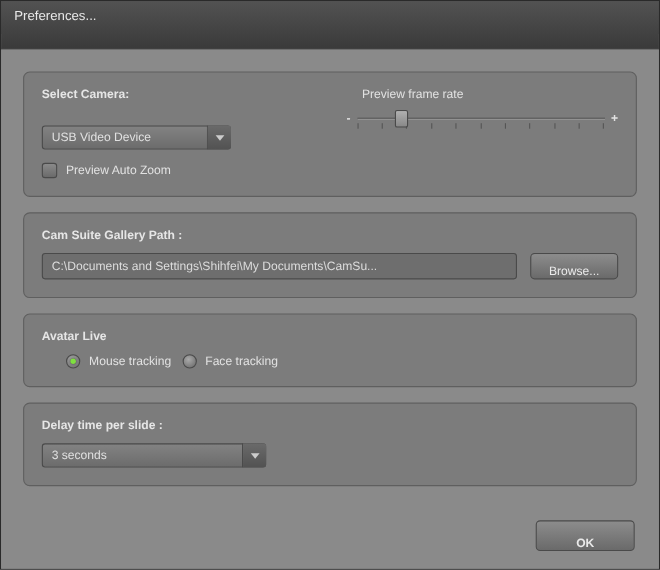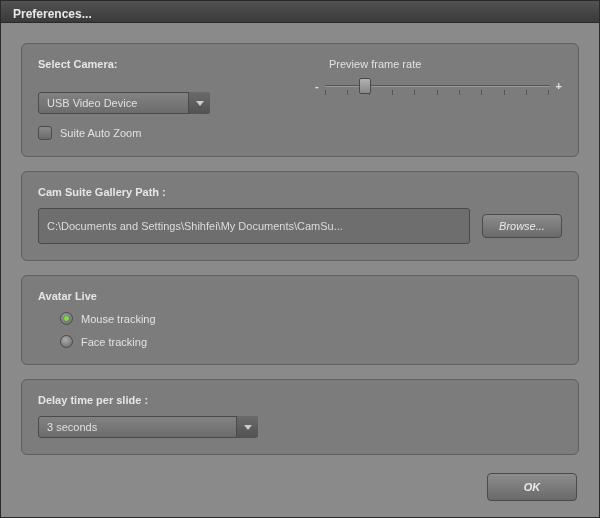--- a/index.html
+++ b/index.html
@@ -1,18 +1,18 @@
 <!DOCTYPE html>
 <html><head>
 <meta charset="utf-8">
 <style>
   * { box-sizing: border-box; margin: 0; padding: 0; }
   body { font-family: Tahoma, Arial, sans-serif; font-size: 11px; background: #808080; width: 600px; height: 518px; overflow: hidden; }
   .window { width: 600px; height: 518px; background: linear-gradient(#4a4a4a, #3a3a3a 30px, #808080 30px, #808080); border: 1px solid #2a2a2a; display: flex; flex-direction: column; }
-  .titlebar { height: 22px; background: linear-gradient(#525252, #3a3a3a); color: #e8e8e8; font-weight: bold; font-size: 12px; padding: 6px 12px; border-bottom: 1px solid #2a2a2a; }
+  .titlebar { height: 44px; background: linear-gradient(#525252, #3a3a3a); color: #e8e8e8; font-weight: normal; font-size: 12px; padding: 6px 12px; border-bottom: 1px solid #2a2a2a; }
   .content { flex: 1; padding: 20px; background: #8a8a8a; display: flex; flex-direction: column; gap: 14px; position: relative; }
   .panel { background: #7c7c7c; border: 1px solid #5f5f5f; border-radius: 6px; padding: 14px 16px 16px 16px; }
   .panel-title { color: #e6e6e6; font-weight: bold; font-size: 11px; margin-bottom: 10px; }
   .row { display: flex; align-items: flex-start; gap: 30px; }
   .col { flex: 1; display: flex; flex-direction: column; gap: 12px; justify-content: center; }
   .select-wrap { position: relative; display: inline-block; width: 172px; }
   .select { width: 100%; height: 22px; background: linear-gradient(#828282, #6c6c6c); border: 1px solid #4a4a4a; border-radius: 3px; color: #e0e0e0; padding: 0 26px 0 8px; font-size: 11px; display: flex; align-items: center; cursor: pointer; }
   .select-btn { position: absolute; right: 0; top: 0; width: 22px; height: 22px; background: linear-gradient(#6a6a6a,#525252); border-left: 1px solid #4a4a4a; border-radius: 0 3px 3px 0; display: flex; align-items: center; justify-content: center; pointer-events: none; }
   .chev { width: 0; height: 0; border-left: 4px solid transparent; border-right: 4px solid transparent; border-top: 5px solid #ccc; }
   .checkbox-row { display: flex; align-items: center; gap: 8px; color: #e2e2e2; }
@@ -20,23 +20,23 @@
   .chk.checked::after { content: ""; width: 8px; height: 4px; border-left: 2px solid #e8e8e8; border-bottom: 2px solid #e8e8e8; transform: rotate(-45deg) translate(0,-1px); }
   .slider-area { display: flex; flex-direction: column; gap: 6px; }
   .slider-label { color: #e2e2e2; padding-left: 14px; }
   .slider-track-row { display: flex; align-items: center; gap: 6px; color: #e2e2e2; font-weight: bold; }
   .slider { flex: 1; height: 20px; position: relative; }
   .track { position: absolute; top: 9px; left: 0; right: 0; height: 2px; background: #555; border-bottom: 1px solid #9a9a9a; }
   .ticks { position: absolute; top: 14px; left: 0; right: 0; height: 5px; display: flex; justify-content: space-between; }
   .tick { width: 1px; height: 5px; background: #555; }
   .thumb { position: absolute; top: 2px; left: 18%; width: 12px; height: 16px; background: linear-gradient(#b0b0b0,#888); border: 1px solid #4a4a4a; border-radius: 2px; transform: translateX(-50%); cursor: pointer; }
   .path-row { display: flex; gap: 12px; align-items: center; }
-  .path-input { flex: 1; height: 36px; background: #6e6e6e; border: 1px solid #4a4a4a; border-radius: 3px; color: #dcdcdc; padding: 0 8px; font-size: 11px; display: flex; align-items: center; overflow: hidden; white-space: nowrap; }
-  .btn { height: 24px; min-width: 80px; padding: 0 16px; background: linear-gradient(#8c8c8c,#6a6a6a); border: 1px solid #4a4a4a; border-radius: 4px; color: #eaeaea; font-size: 11px; display: inline-flex; align-items: center; justify-content: center; cursor: pointer; font-style: italic; }
-  .radio-list { display: flex; flex-direction: column; gap: 10px; padding-left: 22px; margin-top: 4px; }
+  .path-input { flex: 1; height: 24px; background: #6e6e6e; border: 1px solid #4a4a4a; border-radius: 3px; color: #dcdcdc; padding: 0 8px; font-size: 11px; display: flex; align-items: center; overflow: hidden; white-space: nowrap; }
+  .btn { height: 24px; min-width: 80px; padding: 0 16px; background: linear-gradient(#8c8c8c,#6a6a6a); border: 1px solid #4a4a4a; border-radius: 4px; color: #eaeaea; font-size: 11px; display: inline-flex; align-items: flex-end; justify-content: center; cursor: pointer; }
+  .radio-list { display: flex; flex-direction: row; gap: 10px; padding-left: 22px; margin-top: 4px; }
   .radio-row { display: flex; align-items: center; gap: 8px; color: #e2e2e2; }
   .radio { width: 13px; height: 13px; border-radius: 50%; border: 1px solid #4a4a4a; background: radial-gradient(circle at 40% 35%, #aaa, #666); display: flex; align-items: center; justify-content: center; cursor: pointer; }
   .radio.selected::after { content: ""; width: 5px; height: 5px; border-radius: 50%; background: #7fe040; box-shadow: 0 0 2px #2a2a2a; }
   .footer { position: absolute; bottom: 16px; right: 22px; display: flex; gap: 14px; }
   .footer .btn { min-width: 90px; height: 28px; font-weight: bold; margin-top: 23px; }
 </style>
 </head>
 <body>
 
 <div class="window">
@@ -52,21 +52,21 @@
           <div class="select-wrap">
             <div class="select">
                 <span>USB Video Device</span>
               </div>
             <div class="select-btn">
                 <span class="chev"></span>
               </div>
           </div>
           <div class="checkbox-row">
             <div class="chk"></div>
-            <span>Suite Auto Zoom</span>
+            <span>Preview Auto Zoom</span>
           </div>
         </div>
         <div class="col">
           <div class="slider-area">
             <div class="slider-label">Preview frame rate</div>
             <div class="slider-track-row">
               <span>-</span>
               <div class="slider">
                 <div class="track"></div>
                 <div class="ticks">
@@ -112,21 +112,21 @@
         </div>
         <div class="radio-row">
           <div class="radio"></div>
           <span>Face tracking</span>
         </div>
       </div>
     </div>
 
     <div class="panel">
       <div class="panel-title">Delay time per slide :</div>
-      <div class="select-wrap" style="width:220px">
+      <div class="select-wrap" style="width:204px">
         <div class="select">
             <span>3 seconds</span>
           </div>
         <div class="select-btn">
             <span class="chev"></span>
           </div>
       </div>
     </div>
 
     <div class="footer">

